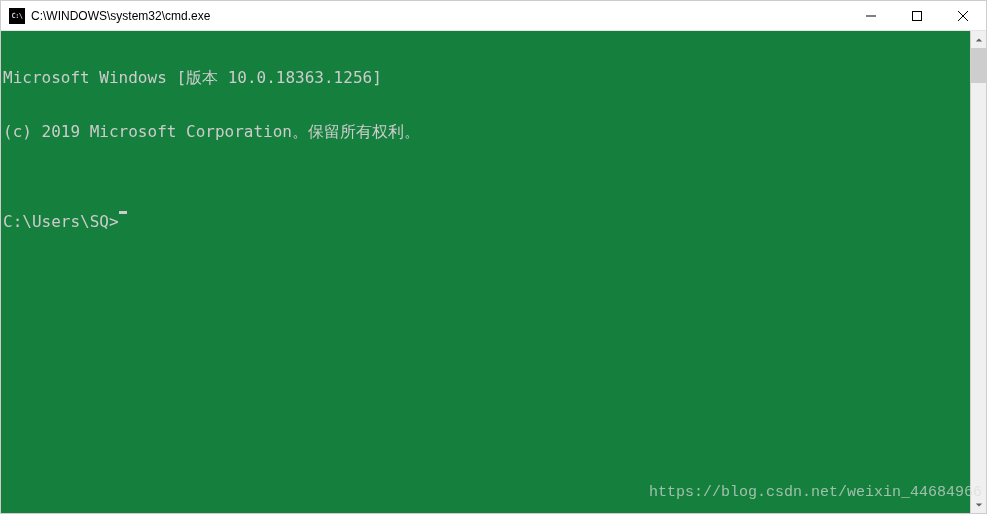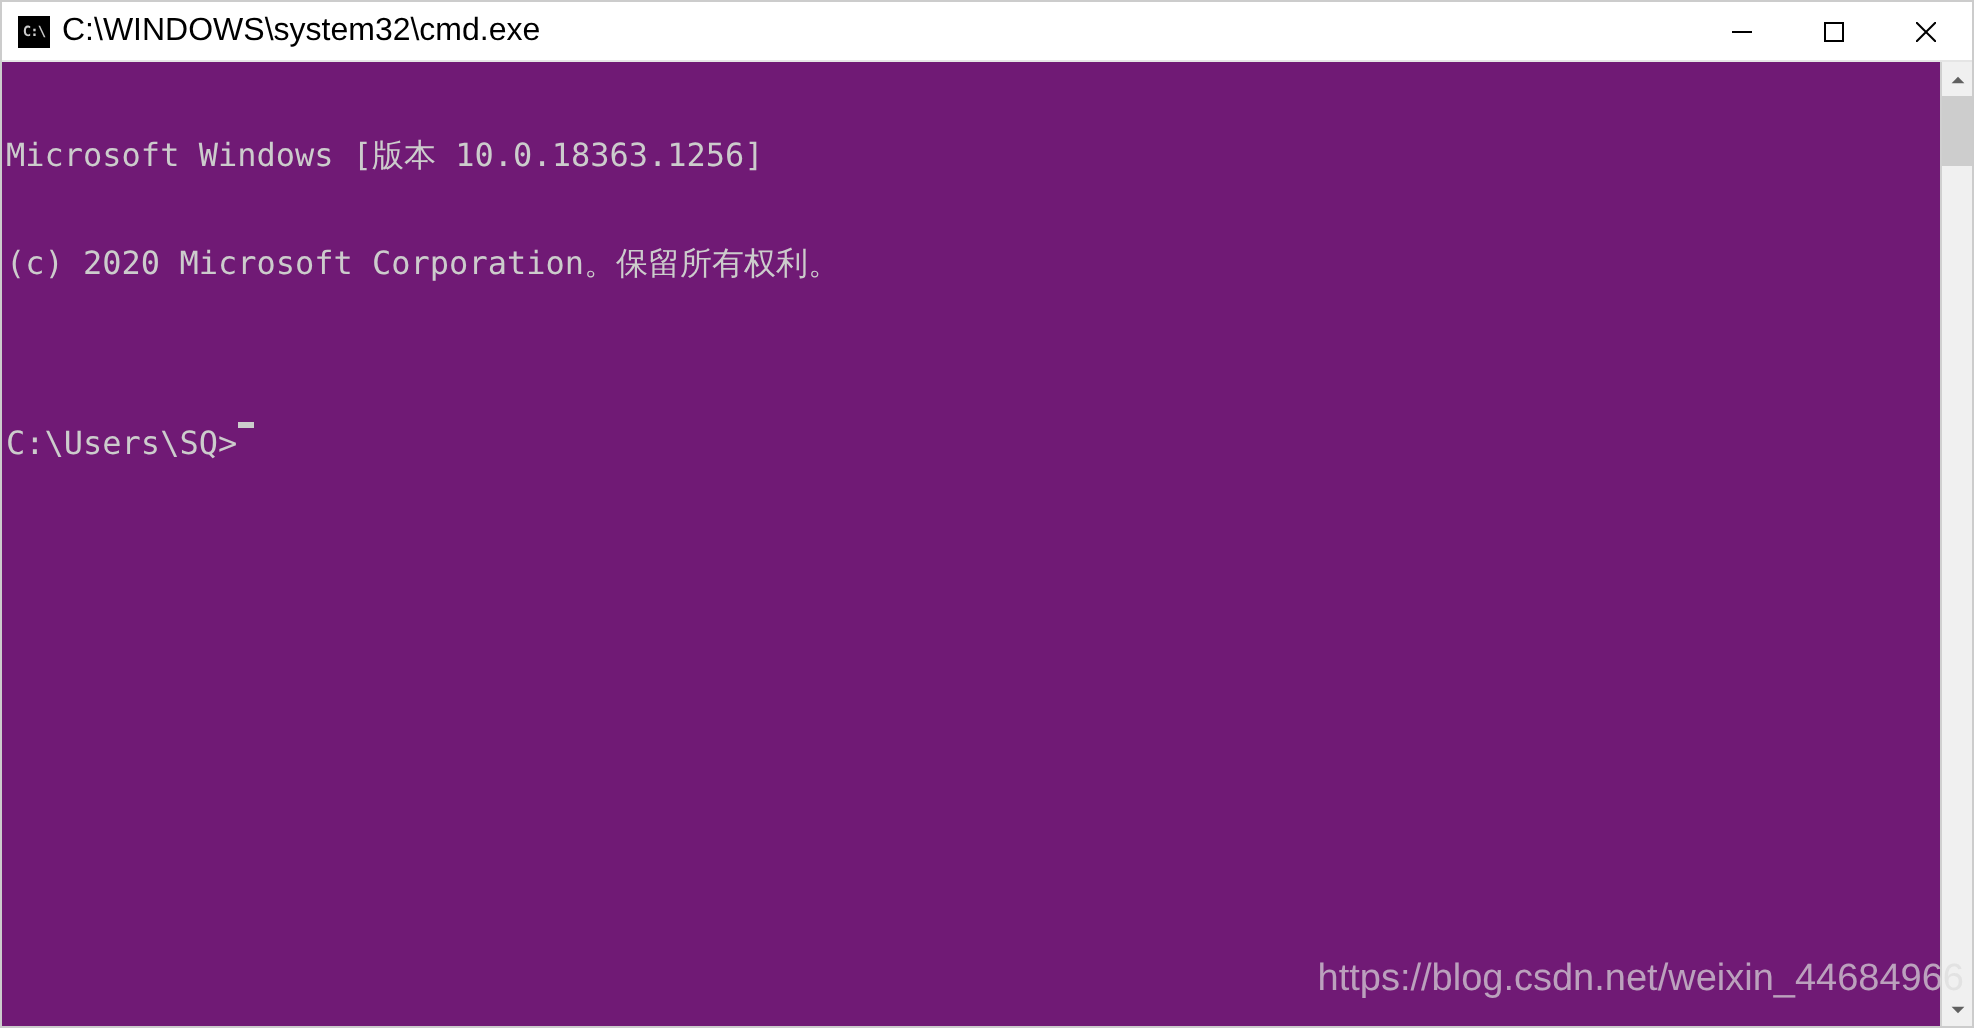--- a/index.html
+++ b/index.html
@@ -40,21 +40,21 @@
       display: flex;
       align-items: center;
       justify-content: center;
       font-size: 7px;
       color: #ccc;
       font-family: monospace;
       font-weight: bold;
       letter-spacing: -0.5px;
     }
     .titlebar-text {
-      font-size: 16px;
+      font-size: 12px;
       color: #000;
       flex: 1;
     }
     .window-controls {
       display: flex;
       height: 100%;
     }
     .win-btn {
       width: 46px;
       height: 100%;
@@ -69,21 +69,21 @@
     .win-btn svg {
       width: 10px;
       height: 10px;
       stroke: #000;
       stroke-width: 1;
       fill: none;
     }
     .terminal-area {
       flex: 1;
       display: flex;
-      background: #701a75;
+      background: #15803d;
       position: relative;
       overflow: hidden;
       gap: 45px;
     }
     .terminal-content {
       flex: 1;
       padding: 2px 2px;
       font-family: "NSimSun", "SimSun", "Consolas", monospace;
       font-size: 16px;
       line-height: 18px;
@@ -140,22 +140,22 @@
       left: 0;
       right: 0;
       height: 35px;
       background: #cdcdcd;
     }
     .watermark {
       position: absolute;
       bottom: 12px;
       right: 4px;
       color: rgba(220,220,220,0.7);
-      font-size: 19px;
-      font-family: Liberation Sans, sans-serif;
+      font-size: 15px;
+      font-family: Liberation Mono, monospace;
       pointer-events: none;
     }
   </style>
 </head>
 <body>
 
 <div class="window">
   <div class="titlebar">
     <div class="titlebar-icon">C:\</div>
     <div class="titlebar-text">C:\WINDOWS\system32\cmd.exe</div>
@@ -175,21 +175,21 @@
             <line x1="0" y1="0" x2="10" y2="10"></line>
             <line x1="10" y1="0" x2="0" y2="10"></line>
           </svg>
       </button>
     </div>
   </div>
 
   <div class="terminal-area">
     <div class="terminal-content">
       <span class="terminal-line">Microsoft Windows [版本 10.0.18363.1256]</span>
-      <span class="terminal-line">(c) 2020 Microsoft Corporation。保留所有权利。</span>
+      <span class="terminal-line">(c) 2019 Microsoft Corporation。保留所有权利。</span>
       <span class="terminal-line"></span>
       <span class="prompt-line"><span>C:\Users\SQ&gt;</span><span class="cursor"></span></span>
     </div>
 
     <div class="scrollbar">
       <button class="scroll-btn">
         <svg viewBox="0 0 10 10">
             <path d="M1 7 L5 3 L9 7 Z"></path>
           </svg>
       </button>

